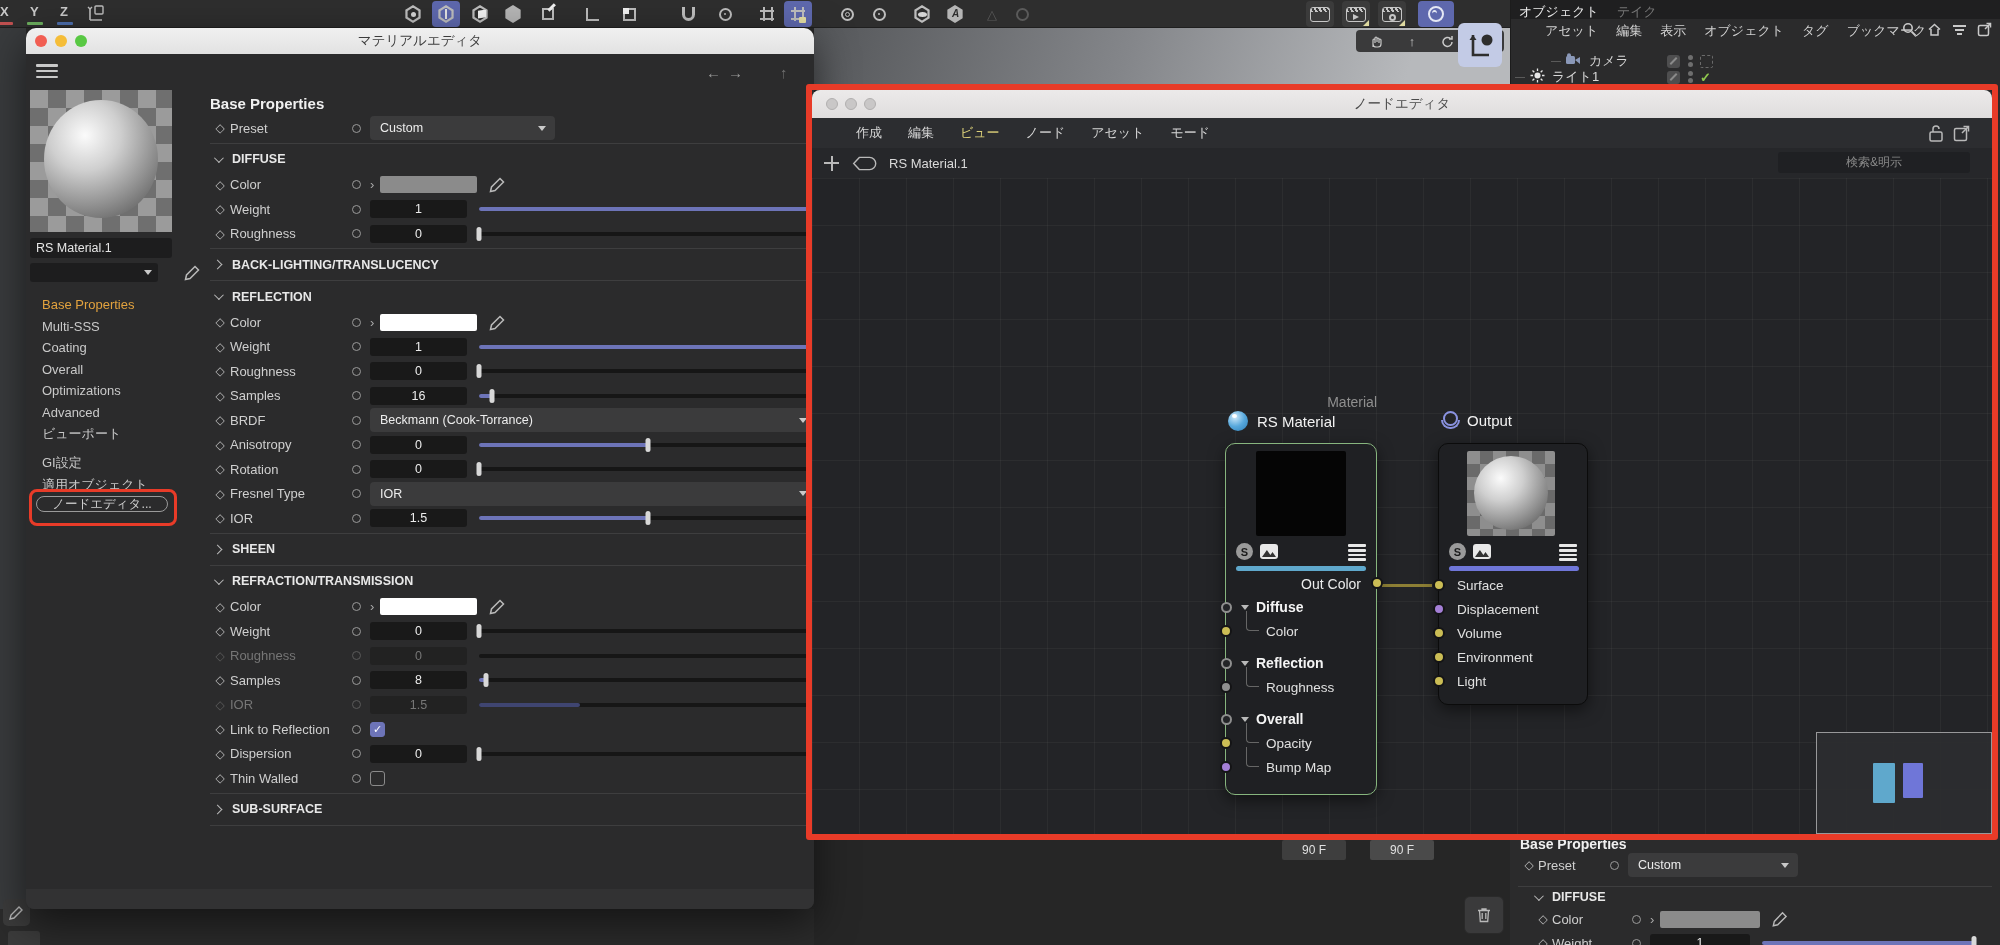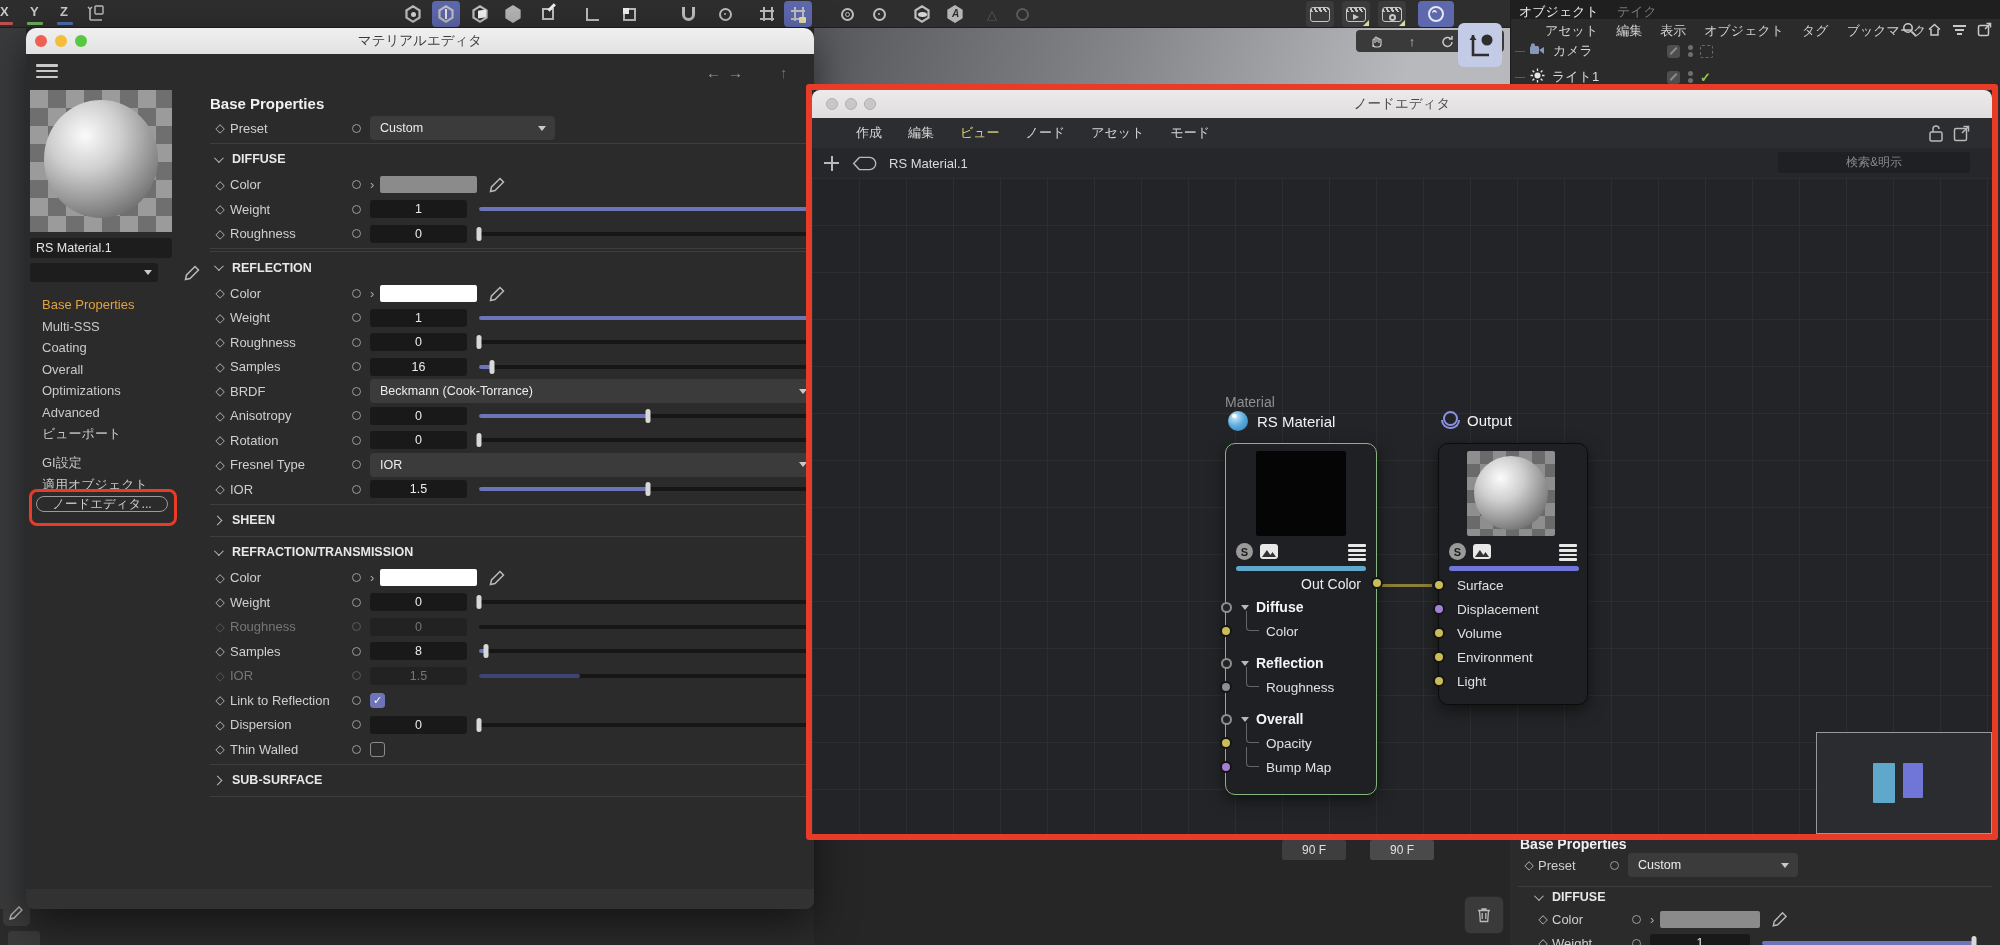--- a/index.html
+++ b/index.html
@@ -136,21 +136,21 @@
   .gdot{position:absolute;top:8px;width:12px;height:12px;border-radius:50%;background:#c9c7c7;border:1px solid #b2b0b0}
   #nemenubar{position:absolute;left:0;top:28px;width:100%;height:30px;background:#2c2d30;display:flex;align-items:center;gap:26px;padding-left:44px;color:#d6d6d6}
   .nemenu.sel{color:#ded27a}
   #nebread{position:absolute;left:0;top:58px;width:100%;height:30px;background:#26272a;display:flex;align-items:center;color:#dadada}
   #nesearch{position:absolute;right:22px;top:62px;width:192px;height:21px;background:#1f2023;border-radius:3px;color:#8a8a8a;font-size:12px;display:flex;align-items:center;justify-content:center}
   #necanvas{position:absolute;left:0;top:88px;width:1180px;height:656px;background:#232427;
     background-image:linear-gradient(rgba(255,255,255,.04) 1px,transparent 1px),linear-gradient(90deg,rgba(255,255,255,.04) 1px,transparent 1px);
     background-size:47px 47px;overflow:hidden}
   .node{position:absolute;background:#1f2023;border:1px solid #0b0b0b;border-radius:10px;box-shadow:0 5px 16px rgba(0,0,0,.5)}
   .node.selected{border:1.5px solid var(--node_green_border)}
-  .ncat{position:absolute;color:#8f8f8f;font-size:14px;text-align:left}
+  .ncat{position:absolute;color:#8f8f8f;font-size:14px;text-align:right}
   .ntitle{position:absolute;display:flex;align-items:center;gap:9px;color:#f2f2f2;font-size:15px;font-weight:500}
   .rsic{width:20px;height:20px;border-radius:50%;background:radial-gradient(circle at 35% 30%,#cfe9fa,#57a8dc 50%,#2f7fb8);position:relative}
   .rsic::after{content:"";position:absolute;left:4px;top:3px;width:5px;height:4px;background:#fff;border-radius:50%}
   .outic{width:18px;height:18px;position:relative}
   .outic::before{content:"";position:absolute;left:3px;top:0;width:11px;height:11px;border:2px solid #8a92e0;border-radius:50%}
   .outic::after{content:"";position:absolute;left:1px;bottom:0;width:15px;height:7px;border:2px solid #8a92e0;border-top:0;border-radius:0 0 9px 9px}
   .npreview{position:absolute;border-radius:2px}
   .checker{background:#8e8e8e;background-image:linear-gradient(45deg,#6a6a6a 25%,transparent 25%,transparent 75%,#6a6a6a 75%),linear-gradient(45deg,#6a6a6a 25%,transparent 25%,transparent 75%,#6a6a6a 75%);background-size:26px 26px;background-position:0 0,13px 13px;overflow:hidden}
   .sic{width:17px;height:17px;border-radius:50%;background:#9a9a9a;color:#1c1c1c;font-weight:bold;font-size:11px;display:flex;align-items:center;justify-content:center;position:absolute}
   .iic{width:18px;height:15px;background:#e8e8e8;border-radius:3px;position:absolute;overflow:hidden}
@@ -326,21 +326,21 @@
         </svg>
       <svg width="15" height="12" viewBox="0 0 15 12">
           <path d="M1 2h13M3 6h9M5 10h5" stroke="#c9c9c9" stroke-width="1.8"></path>
         </svg>
       <svg width="15" height="15" viewBox="0 0 15 15">
           <rect x="1.5" y="3.5" width="10" height="10" rx="1.5" stroke="#c9c9c9" stroke-width="1.5" fill="none"></rect>
           <path d="M8 7L13.5 1.5M9.5 1.5h4v4" stroke="#c9c9c9" stroke-width="1.5" fill="none"></path>
         </svg>
     </div>
     <div id="omrows">
-        <div class="omrow" style="top: 40px;">
+        <div class="omrow" style="top: 50px; padding-left: 36px;">
           <span class="treeline"></span>
           <span><svg width="17" height="13" viewBox="0 0 17 13" style="margin-left:4px">
               <rect x="1" y="3" width="9" height="8" rx="1.5" fill="#8a98b8"></rect>
               <path d="M10 7l5-3v7z" fill="#8a98b8"></path>
               <circle cx="4" cy="2.2" r="2" fill="#8a98b8"></circle>
             </svg></span>
           <span style="margin-left:7px">カメラ</span>
           <span style="position:absolute;left:156px;display:flex;align-items:center">
             <span class="togslash"></span>
             <span class="togdots">
@@ -508,20 +508,24 @@
             <span class="dia">◇</span>
             <span class="plabel">Roughness</span>
             <span class="aring"></span>
             <span class="vfield">0</span>
             <span class="strack">
               <span class="sfill" style="width:0%"></span>
               <span class="shandle" style="left:0%"></span>
             </span>
           </div>
           <div class="hrline"></div>
+          <div class="sechead">
+            <i class="cv right"></i>
+            <b>BACK-LIGHTING/TRANSLUCENCY</b>
+          </div>
           <div class="hrline"></div>
           <div class="sechead">
             <i class="cv down"></i>
             <b>REFLECTION</b>
           </div>
           <div class="prow">
             <span class="dia">◇</span>
             <span class="plabel">Color</span>
             <span class="aring"></span>
             <span class="chev">›</span>

